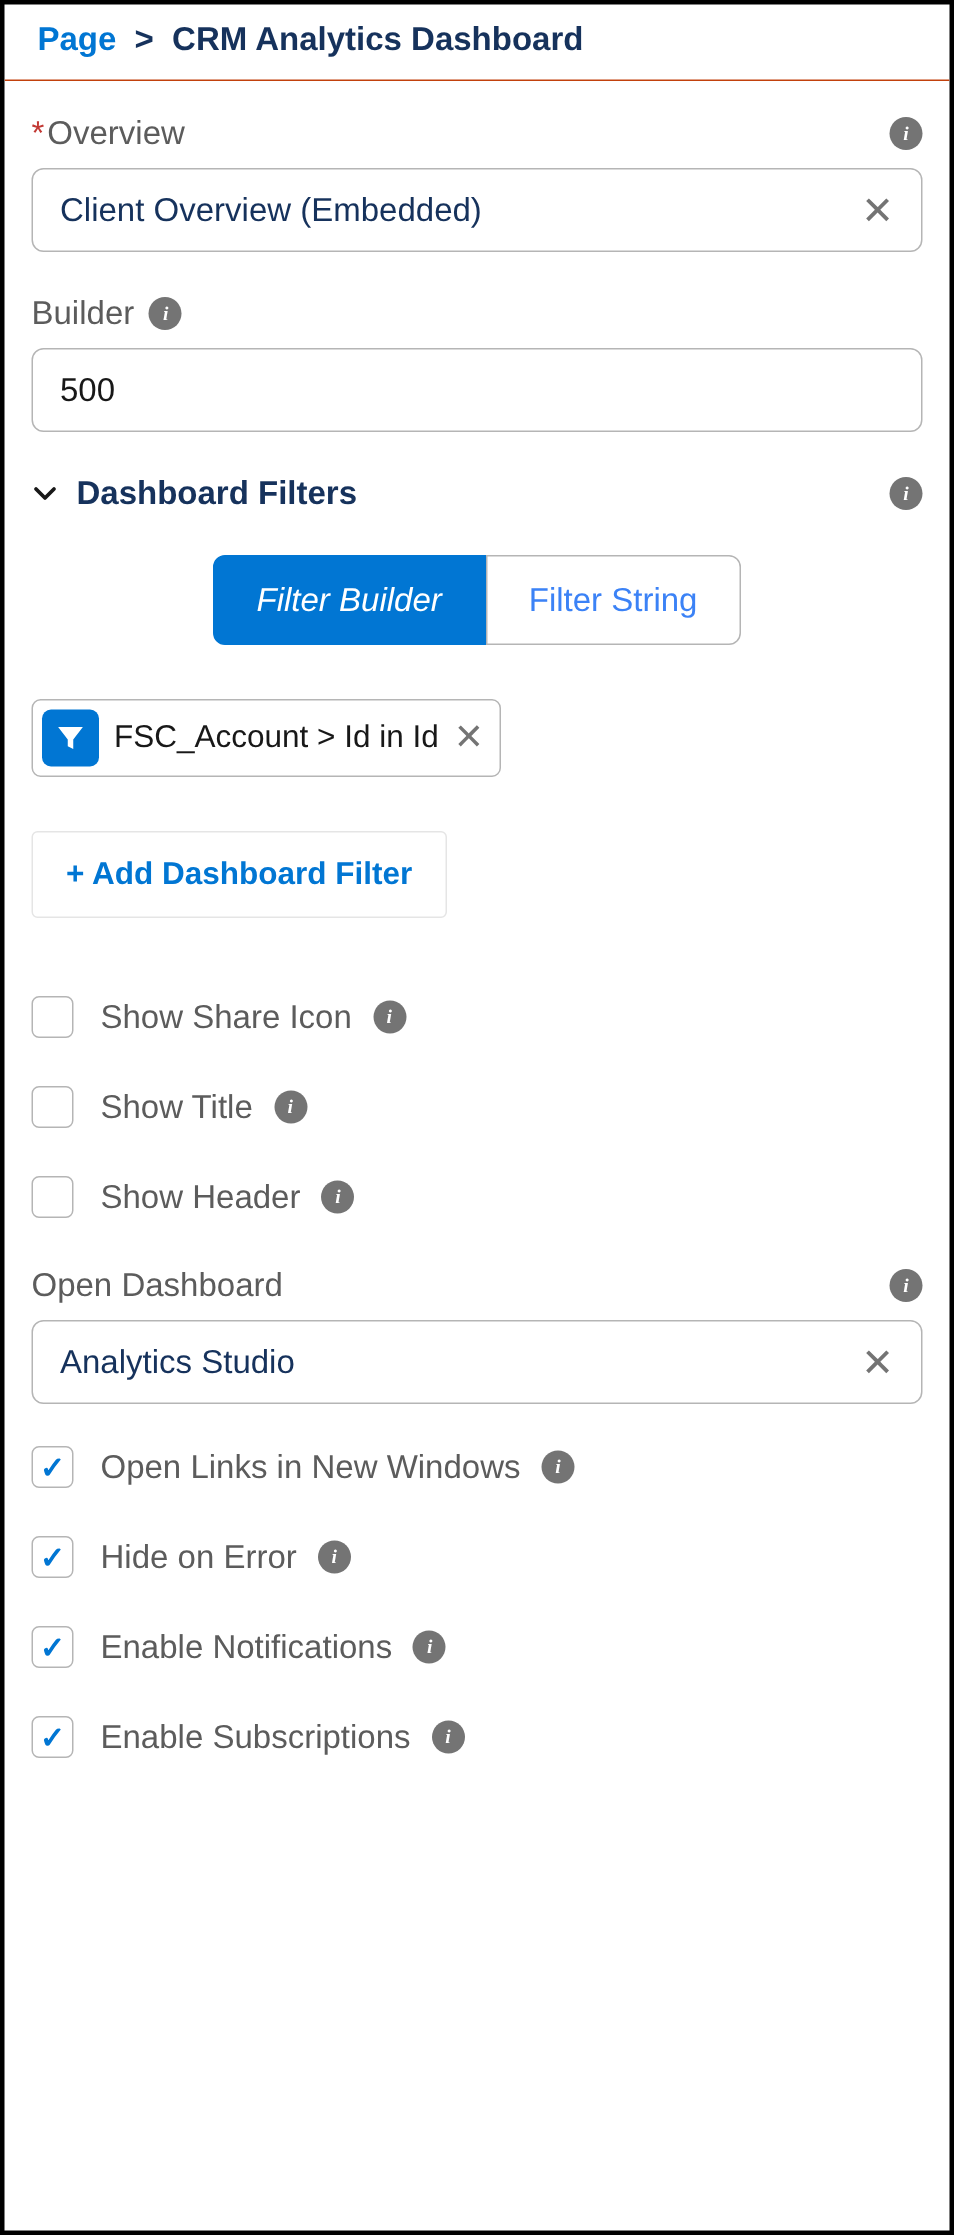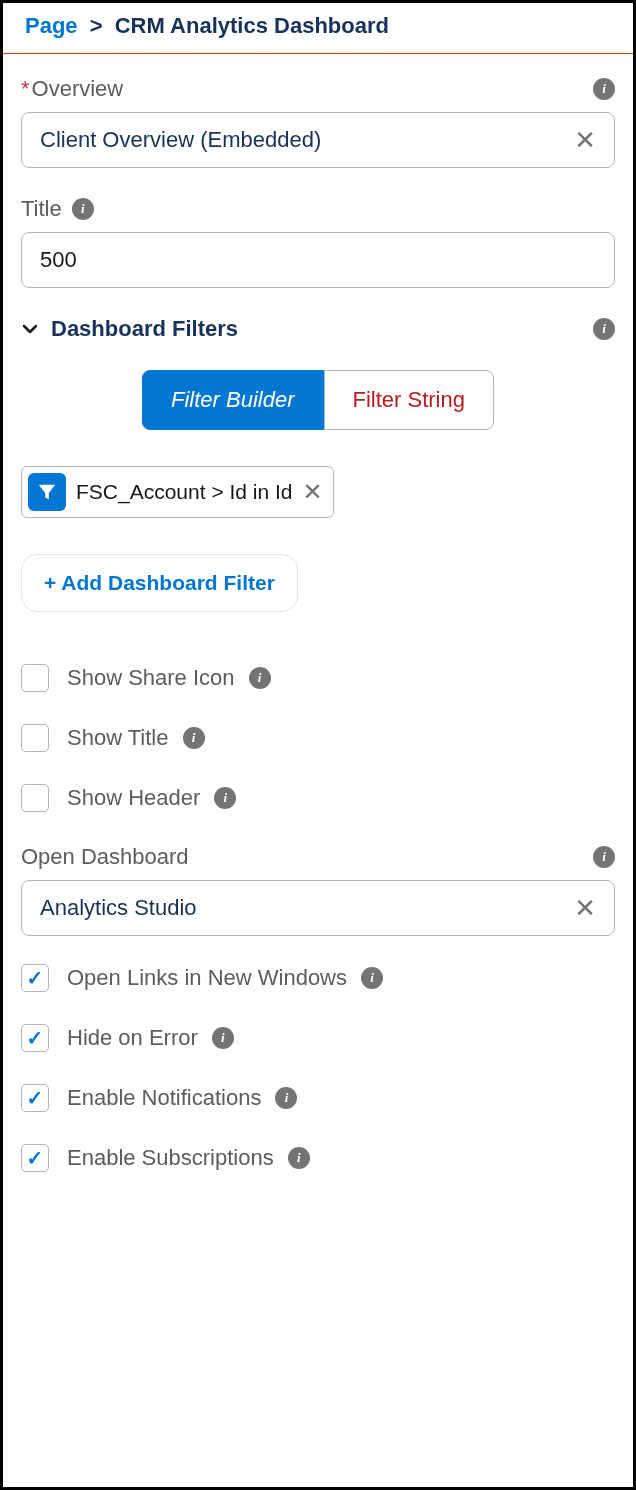--- a/index.html
+++ b/index.html
@@ -102,21 +102,21 @@
     display: flex;
     justify-content: center;
     margin-bottom: 36px;
   }
   .toggle-group .btn {
     padding: 16px 28px;
     font-size: 22px;
     font-weight: 500;
     border: 1px solid #b5b5b5;
     background: #fff;
-    color: #b91c1c;
+    color: #3b82f6;
     cursor: pointer;
   }
   .toggle-group .btn:first-child { border-radius: 8px 0 0 8px; }
   .toggle-group .btn:last-child { border-radius: 0 8px 8px 0; }
   .toggle-group .btn.active {
     background: #0176d3;
     color: #fff;
     border-color: #0176d3;
     font-style: italic;
   }
@@ -143,21 +143,21 @@
   }
   .chip-x {
     color: #747474;
     font-size: 24px;
     line-height: 1;
     cursor: pointer;
   }
   .add-filter-btn {
     display: inline-block;
     border: 1px solid #e5e5e5;
-    border-radius: 16px;
+    border-radius: 4px;
     padding: 16px 22px;
     font-size: 21px;
     color: #0176d3;
     font-weight: 600;
     background: #fff;
     cursor: pointer;
     margin-bottom: 52px;
   }
   .checkbox-row {
     display: flex;
@@ -213,21 +213,21 @@
       <div class="input-box">
         <span>Client Overview (Embedded)</span>
         <span class="clear-x">✕</span>
       </div>
     </div>
 
     
     <div class="field">
       <div class="label-row">
         <span class="label">
-          <span>Title</span>
+          <span>Builder</span>
           <span class="info-icon">i</span>
         </span>
       </div>
       <div class="input-plain">500</div>
     </div>
 
     
     <div class="section-header">
       <div class="left">
         <span class="chevron">

